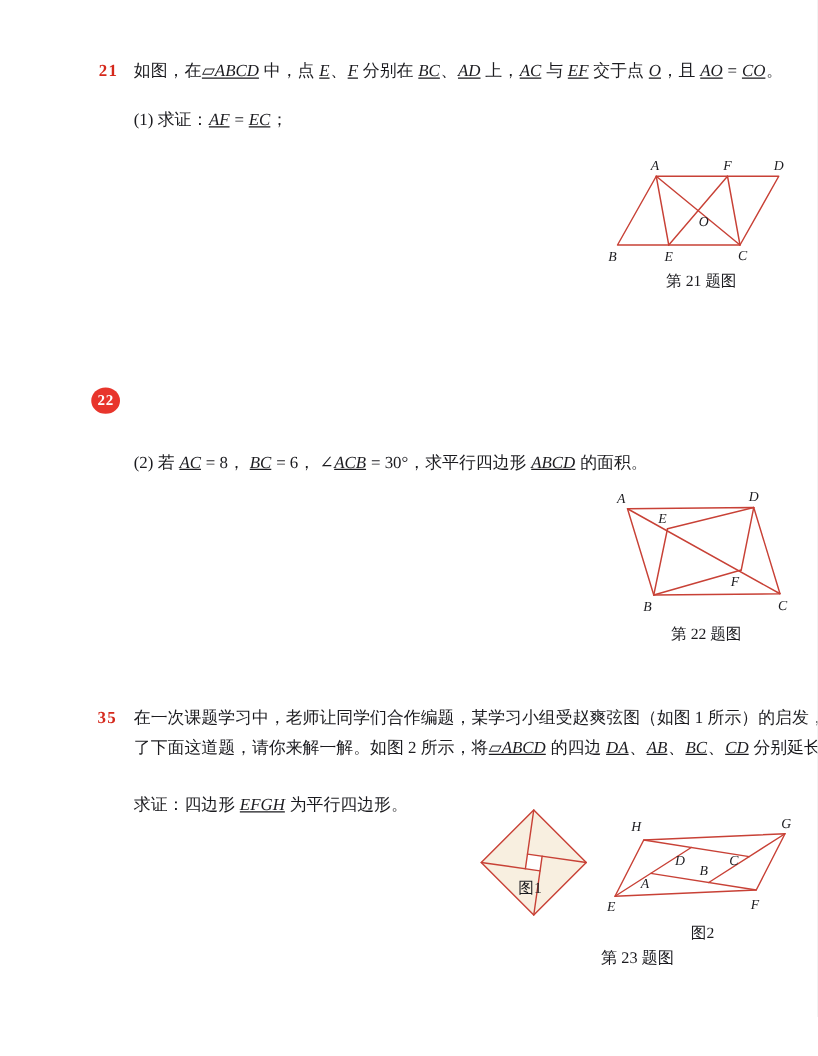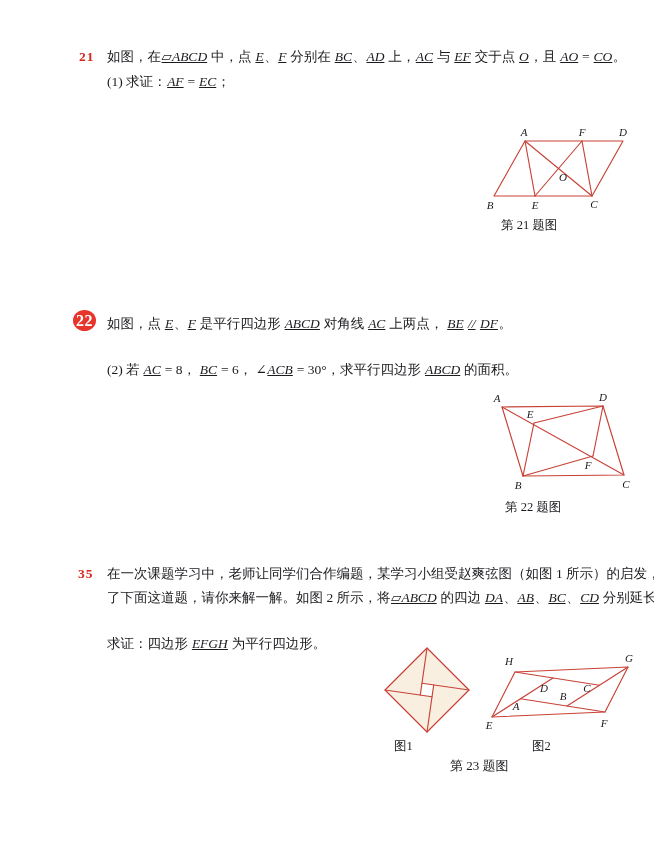--- a/index.html
+++ b/index.html
@@ -17,67 +17,66 @@
     font-family:"Liberation Serif","DejaVu Serif",serif;color:var(--text-color);
     overflow:hidden;
   }
   .pnum{
     position:absolute;font-size:13.5px;font-weight:bold;color:var(--accent-red);
     font-family:"Liberation Serif","DejaVu Serif",serif;letter-spacing:1px;
   }
   .badge{
     position:absolute;width:23px;height:21px;border-radius:50%;
     background:var(--badge-bg);color:var(--badge-text);
-    font-size:16px;font-weight:bold;text-align:center;line-height:21px;letter-spacing:0.5px;
+    font-size:12px;font-weight:bold;text-align:center;line-height:21px;letter-spacing:0.5px;
   }
   .tline{
     position:absolute;font-size:13.5px;line-height:16px;white-space:nowrap;
   }
   .tline i{font-style:italic;padding:0 0.5px;text-decoration:underline;}
   .caption{
-    position:absolute;font-size:12.5px;white-space:nowrap;
+    position:absolute;font-size:12.5px;text-align:center;white-space:nowrap;
   }
   svg.fig{position:absolute;overflow:visible;}
   svg.fig text{
     font-family:"Liberation Serif","DejaVu Serif",serif;font-style:italic;
     font-size:11px;fill:var(--text-color);text-anchor:middle;
   }
   .fl line,.fl polygon{stroke:var(--figure-line);stroke-width:1.15;fill:none;
     stroke-linecap:round;stroke-linejoin:round;}
   .tri{fill:var(--fig1-fill);stroke:none;}
 </style>
 </head>
 <body>
 
 <div class="page">
 
   <div class="pnum" style="left:79px;top:49px">21</div>
   <div class="tline" style="left:107px;top:49px">如图，在<i>▱ABCD</i> 中，点 <i>E</i>、<i>F</i> 分别在 <i>BC</i>、<i>AD</i> 上，<i>AC</i> 与 <i>EF</i> 交于点 <i>O</i>，且 <i>AO</i> = <i>CO</i>。</div>
-  <div class="tline" style="left:107px;top:74px">(1) 求证：<i>AF</i> = <i>EC</i>；</div>
+  <div class="tline" style="left:107px;top:88px">(1) 求证：<i>AF</i> = <i>EC</i>；</div>
 
   <svg class="fig" style="left:470px;top:120px" width="175" height="98" viewBox="0 0 175 98">
     <g class="fl">
       <polygon points="55,21 153,21 122,76 24,76"></polygon>
       <line x1="55" y1="21" x2="122" y2="76"></line>
       <line x1="65" y1="76" x2="112" y2="21"></line>
       <line x1="55" y1="21" x2="65" y2="76"></line>
       <line x1="112" y1="21" x2="122" y2="76"></line>
     </g>
     <text x="54" y="16">A</text>
     <text x="112" y="16">F</text>
     <text x="153" y="16">D</text>
     <text x="20" y="89">B</text>
     <text x="65" y="89">E</text>
     <text x="124" y="88">C</text>
     <text x="93" y="61">O</text>
   </svg>
   <div class="caption" style="left:501px;top:217px;width:120px">第 21 题图</div>
 
   <div class="badge" style="left:73px;top:310px">22</div>
-  <div class="tline" style="left:107px;top:316px">如图，点 <i>E</i>、<i>F</i> 是平行四边形 <i>ABCD</i> 对角线 <i>AC</i> 上两点， <i>BE</i> <i>//</i> <i>DF</i>。</div>
   <div class="tline" style="left:107px;top:362px">(2) 若 <i>AC</i> = 8， <i>BC</i> = 6， ∠<i>ACB</i> = 30°，求平行四边形 <i>ABCD</i> 的面积。</div>
 
   <svg class="fig" style="left:488px;top:390px" width="152" height="104" viewBox="0 0 152 104">
     <g class="fl">
       <polygon points="14,17 115,16 136,85 35,86"></polygon>
       <line x1="14" y1="17" x2="136" y2="85"></line>
       <line x1="35" y1="86" x2="46" y2="33"></line>
       <line x1="46" y1="33" x2="115" y2="16"></line>
       <line x1="115" y1="16" x2="105" y2="66"></line>
       <line x1="105" y1="66" x2="35" y2="86"></line>
@@ -104,21 +103,21 @@
       <polygon class="tri" points="3,46 45,88 50,52.7"></polygon>
     </g>
     <g class="fl">
       <polygon points="45,4 87,46 45,88 3,46"></polygon>
       <line x1="45" y1="88" x2="51.7" y2="41"></line>
       <line x1="87" y1="46" x2="40" y2="39.3"></line>
       <line x1="45" y1="4" x2="38.3" y2="51"></line>
       <line x1="3" y1="46" x2="50" y2="52.7"></line>
     </g>
   </svg>
-  <div class="caption" style="left:394px;top:738px;width:60px">图1</div>
+  <div class="caption" style="left:394px;top:702px;width:60px">图1</div>
 
   <svg class="fig sm" style="left:483px;top:651px" width="155" height="82" viewBox="0 0 155 82">
     <g class="fl">
       <polygon points="9,66 122,61 145,16 32,21"></polygon>
       <line x1="9" y1="66" x2="70" y2="27"></line>
       <line x1="37.6" y1="47.7" x2="122" y2="61"></line>
       <line x1="84" y1="55" x2="145" y2="16"></line>
       <line x1="116.4" y1="34.3" x2="32" y2="21"></line>
     </g>
     <text x="6" y="78">E</text>

